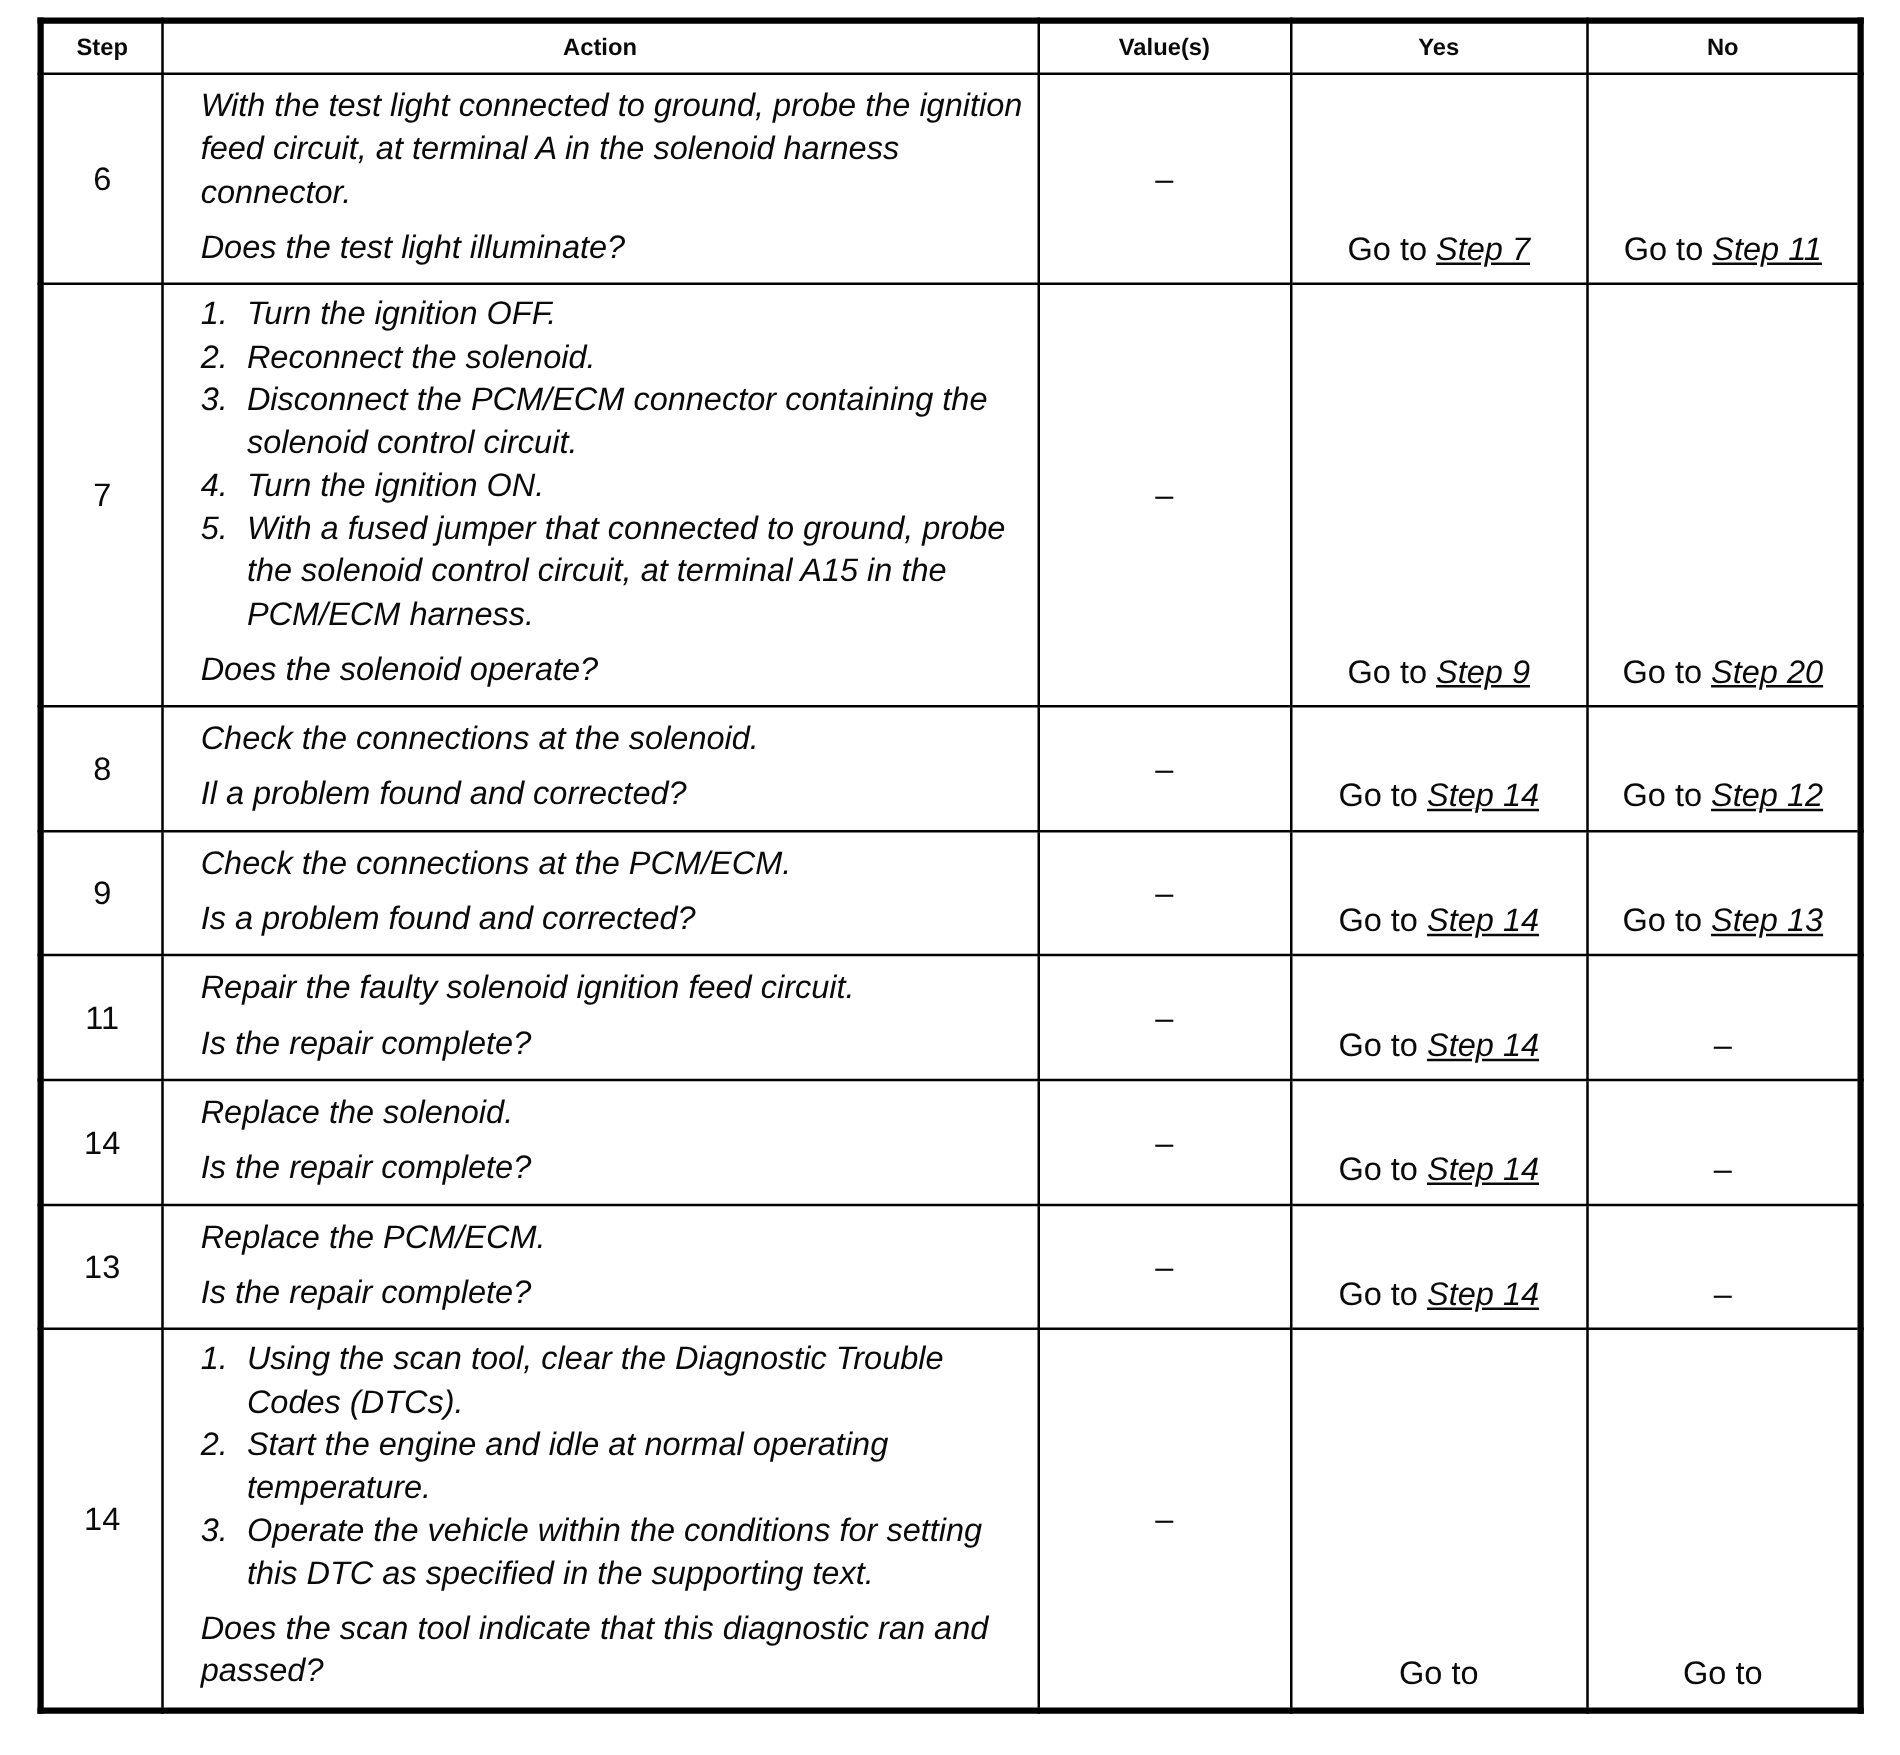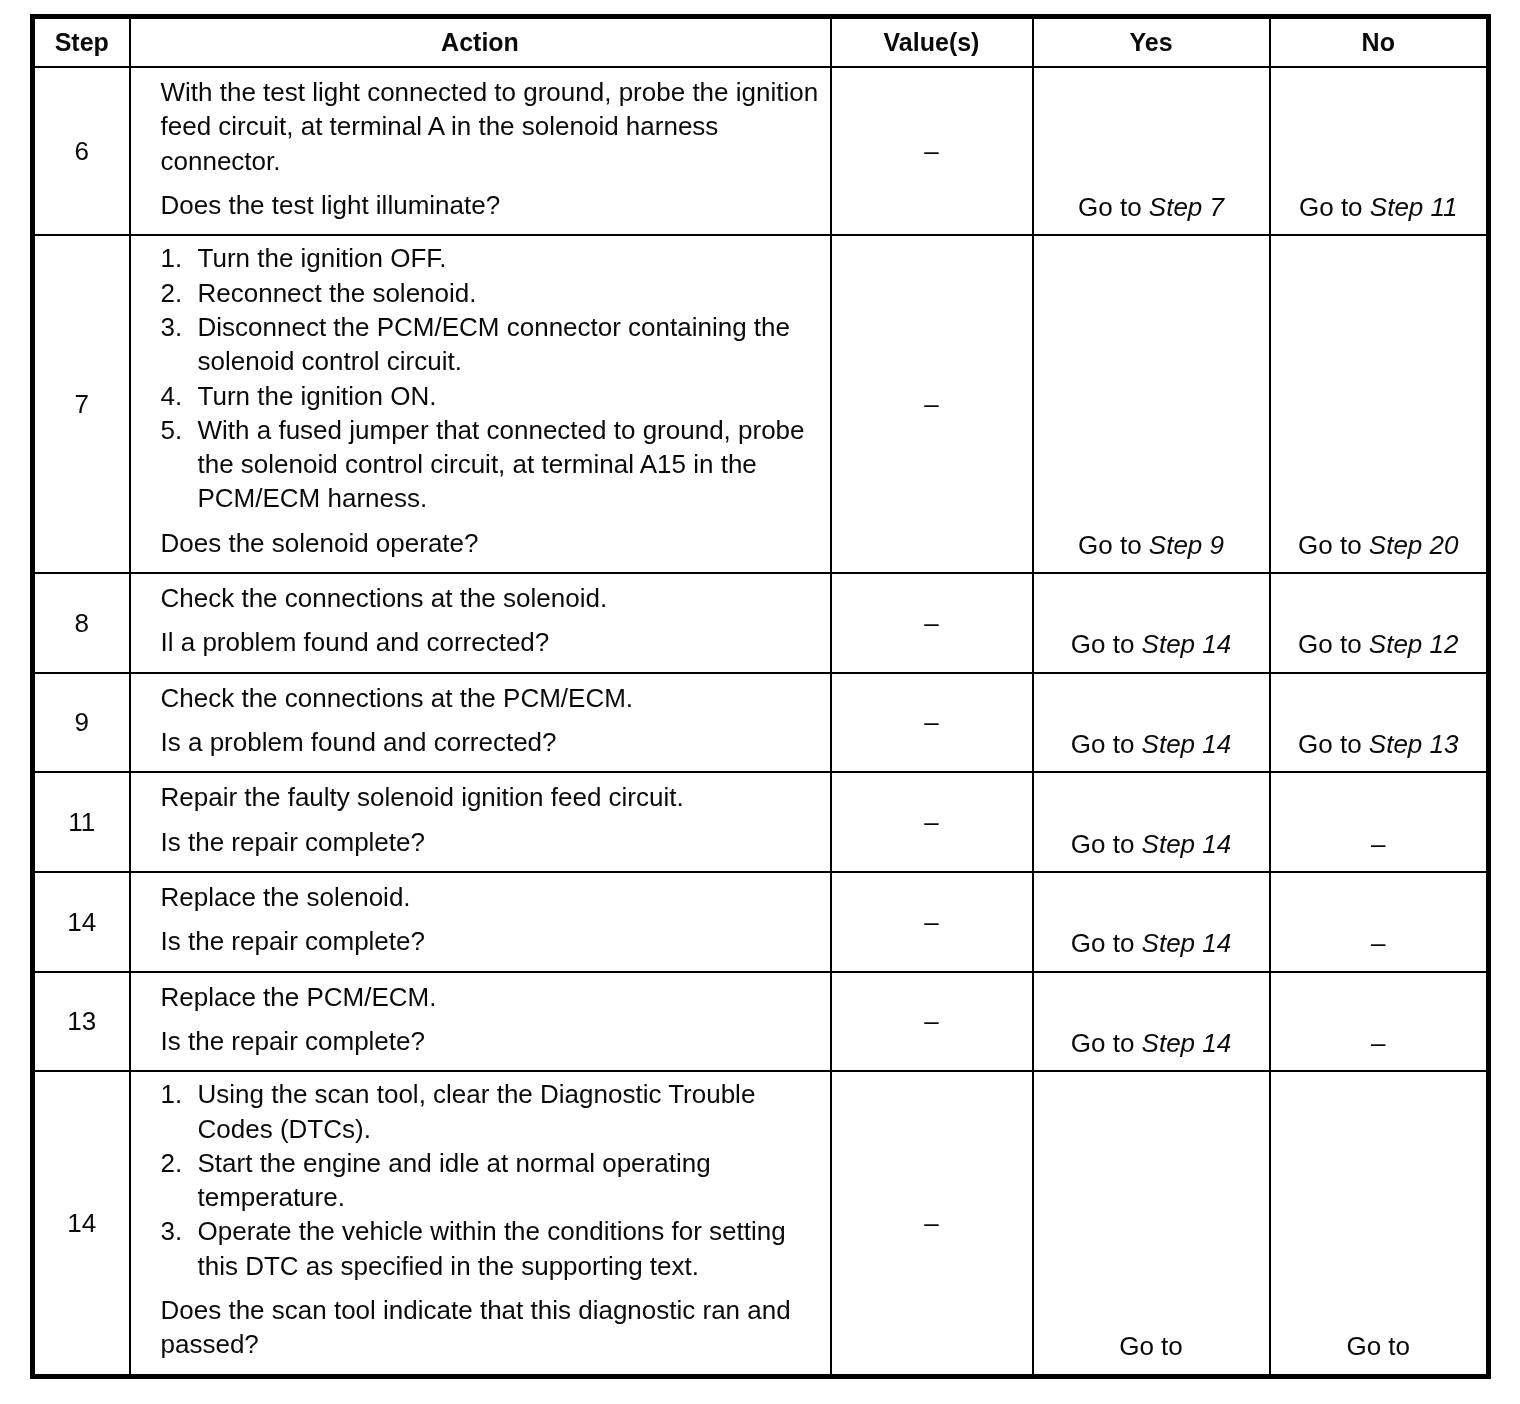--- a/index.html
+++ b/index.html
@@ -24,51 +24,52 @@
     font-size: 26px;
     line-height: 1.32;
     color: #0a0a0a;
   }
   th, td {
     border: 2px solid #000;
     box-sizing: border-box;
     overflow: hidden;
   }
   th {
-    font-size: 25px;
+    font-size: 19px;
     font-weight: 700;
     text-align: center;
     vertical-align: middle;
     padding: 7px 4px;
   }
   td.step-cell {
     text-align: center;
     vertical-align: middle;
     padding: 4px;
   }
   td.action-cell {
     vertical-align: top;
     padding: 5px 0 12px 30px;
+    font-style: italic;
   }
   td.action-cell .para { margin: 2px 0 0 0; }
   td.action-cell .question { margin: 10px 0 0 0; }
   td.action-cell .li { display: flex; margin: 0; }
   td.action-cell .li .num { flex: 0 0 37px; }
   td.action-cell .li .txt { flex: 1; }
   td.value-cell {
     text-align: center;
     vertical-align: middle;
     padding: 4px;
   }
   td.yes-cell, td.no-cell {
     text-align: center;
     vertical-align: bottom;
     padding: 6px 10px 10px 10px;
   }
-  td.yes-cell em, td.no-cell em { font-style: italic; }
+  td.yes-cell em, td.no-cell em { font-style: italic; text-decoration: underline; }
 </style>
 </head>
 <body>
 
 <div class="page">
   <table class="diag-table">
     <colgroup>
       <col style="width:97px">
       <col style="width:701px">
       <col style="width:202px">

